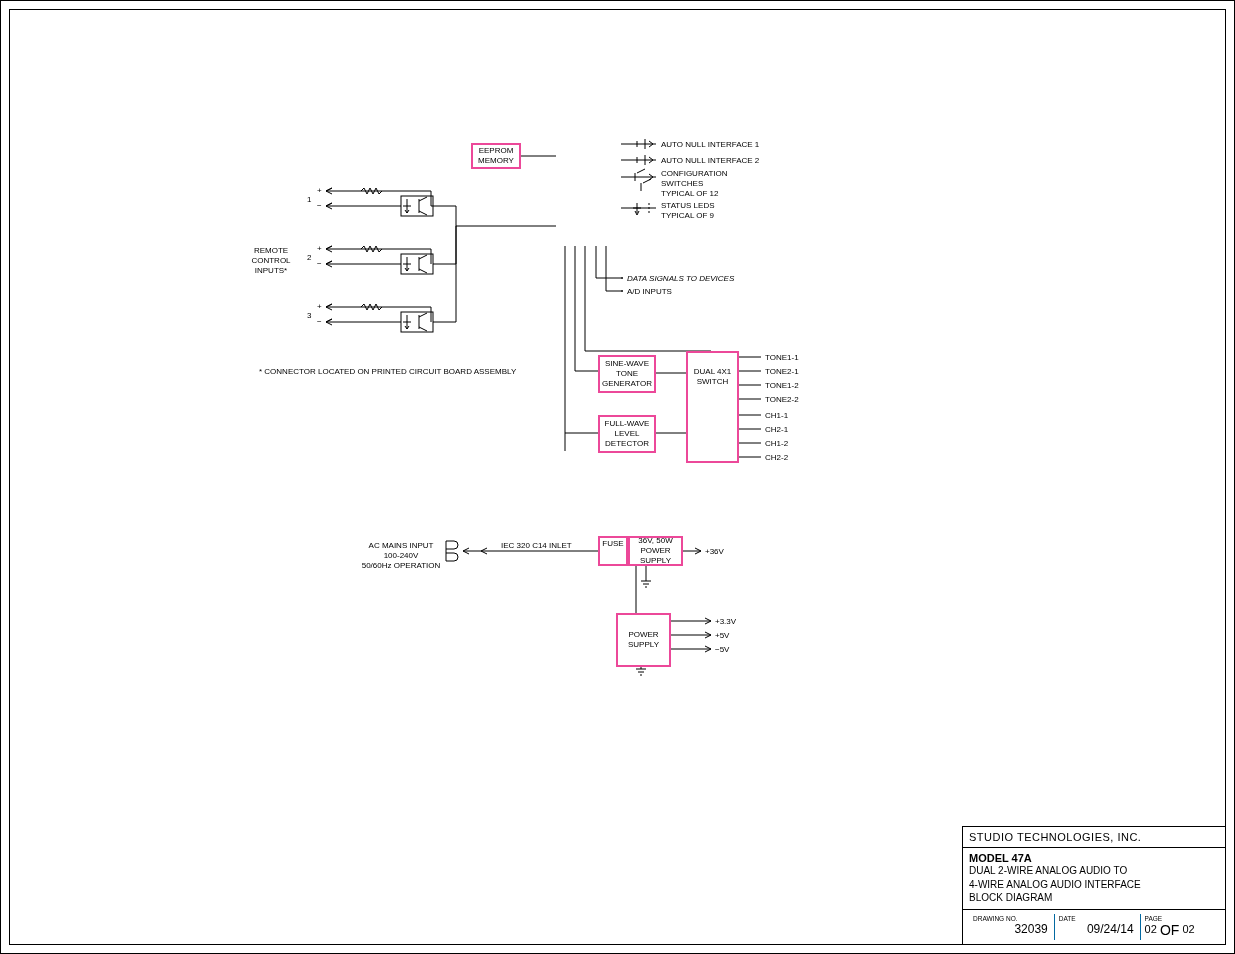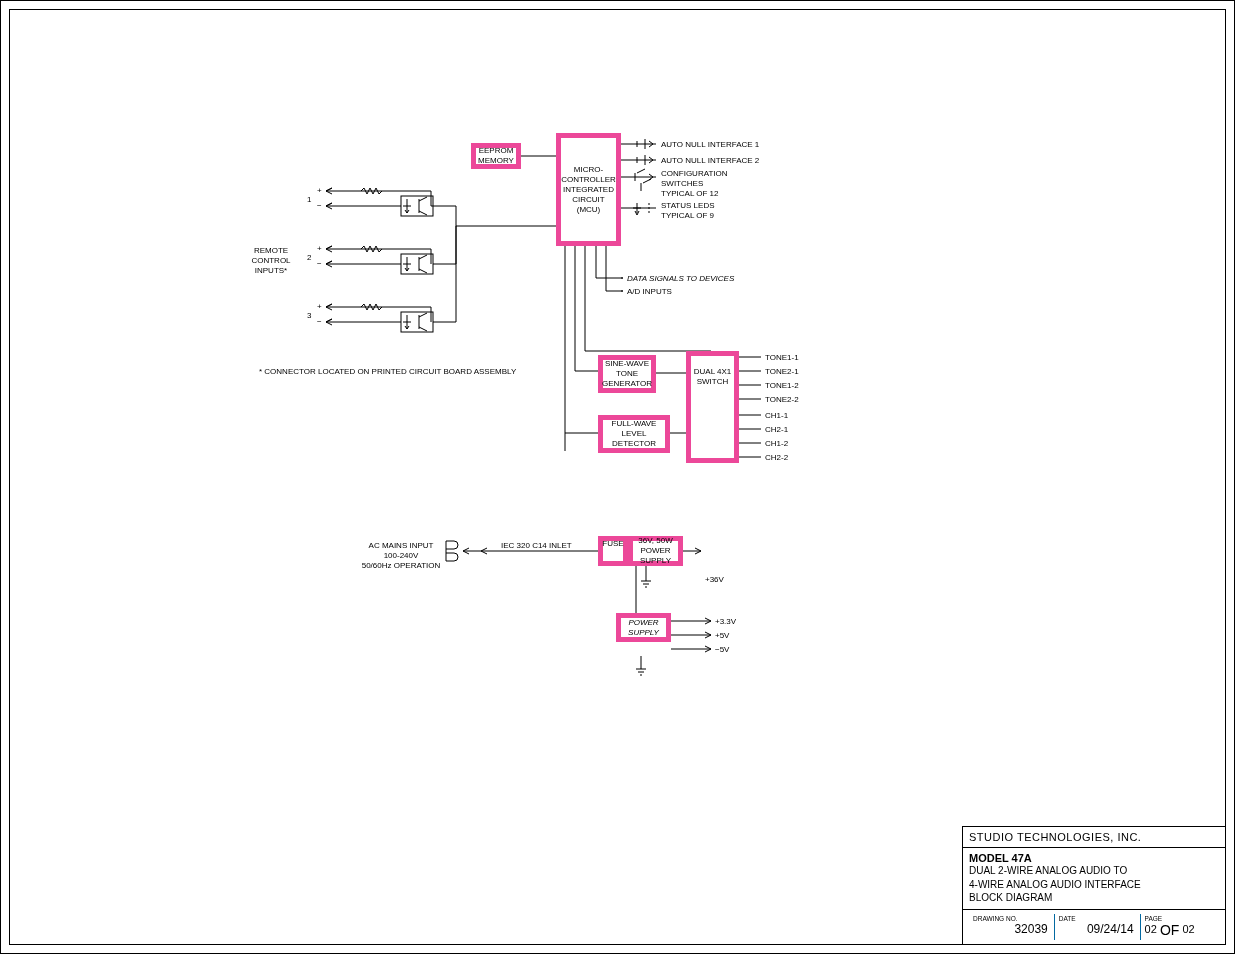--- a/index.html
+++ b/index.html
@@ -16,21 +16,21 @@
     border: 1px solid #000;
     box-sizing: border-box;
   }
   .inner-border {
     position: absolute;
     left: 8px; top: 8px; right: 8px; bottom: 8px;
     border: 1px solid #000;
   }
   .block {
     position: absolute;
-    border: 5px solid #ec4899;
+    border: 2px solid #ec4899;
     background: #fff;
     display: flex;
     align-items: center;
     justify-content: center;
     text-align: center;
     font-size: 8px;
     line-height: 1.25;
     padding: 2px;
     box-sizing: border-box;
   }
@@ -223,53 +223,46 @@
     <line x1="640" y1="655" x2="640" y2="668"></line>
     <polyline points="635,668 645,668"></polyline>
       <polyline points="637,671 643,671"></polyline>
       <polyline points="639,674 641,674"></polyline>
   </svg>
 
   <div class="block" style="left:470px; top:142px; width:50px; height:26px;">
       <span>EEPROM
 MEMORY</span>
     </div>
-  <div class="block" style="left:555px; top:132px; width:65px; height:113px;">
-      <span>MICRO-
-CONTROLLER
-INTEGRATED
-CIRCUIT
-(MCU)</span>
-    </div>
   <div class="block" style="left:597px; top:354px; width:58px; height:38px;">
       <span>SINE-WAVE
 TONE
 GENERATOR</span>
     </div>
-  <div class="block" style="left:597px; top:414px; width:72px; height:38px;">
+  <div class="block" style="left:597px; top:414px; width:58px; height:38px;">
       <span>FULL-WAVE
 LEVEL
 DETECTOR</span>
     </div>
   <div class="block" style="left:685px; top:350px; width:53px; height:112px;">
       <span style="position:relative; top:-30px;">DUAL
 4X1
 SWITCH</span>
     </div>
 
   <div class="block" style="left:597px; top:535px; width:30px; height:30px;">
       <span style="position:relative; top:-7px;">FUSE</span>
     </div>
   <div class="block" style="left:627px; top:535px; width:55px; height:30px;">
       <span>36V,
 50W
 POWER
 SUPPLY</span>
     </div>
-  <div class="block" style="left:615px; top:612px; width:55px; height:29px;font-style:italic;">
+  <div class="block" style="left:615px; top:612px; width:55px; height:54px;">
       <span>POWER
 SUPPLY</span>
     </div>
 
   <div class="label center" style="left:240px; top:245px; width:60px;">REMOTE
 CONTROL
 INPUTS*</div>
   <div class="label" style="left:306px; top:194px;">1</div>
   <div class="label" style="left:306px; top:252px;">2</div>
   <div class="label" style="left:306px; top:310px;">3</div>
@@ -299,21 +292,21 @@
   <div class="label" style="left:764px; top:394px;">TONE2-2</div>
   <div class="label" style="left:764px; top:410px;">CH1-1</div>
   <div class="label" style="left:764px; top:424px;">CH2-1</div>
   <div class="label" style="left:764px; top:438px;">CH1-2</div>
   <div class="label" style="left:764px; top:452px;">CH2-2</div>
 
   <div class="label center" style="left:355px; top:540px; width:90px;">AC MAINS INPUT
 100-240V
 50/60Hz OPERATION</div>
   <div class="label" style="left:500px; top:540px;">IEC 320 C14 INLET</div>
-  <div class="label" style="left:704px; top:546px;margin-top:28px;">+36V</div>
+  <div class="label" style="left:704px; top:546px;">+36V</div>
   <div class="label" style="left:714px; top:616px;">+3.3V</div>
   <div class="label" style="left:714px; top:630px;">+5V</div>
   <div class="label" style="left:714px; top:644px;">−5V</div>
 
   <div class="tb">
     <div class="tb-row tb-company">STUDIO TECHNOLOGIES, INC.</div>
     <div class="tb-row">
       <div class="tb-model">MODEL 47A</div>
       <div class="tb-desc">DUAL 2-WIRE ANALOG AUDIO TO</div>
       <div class="tb-desc">4-WIRE ANALOG AUDIO INTERFACE</div>

